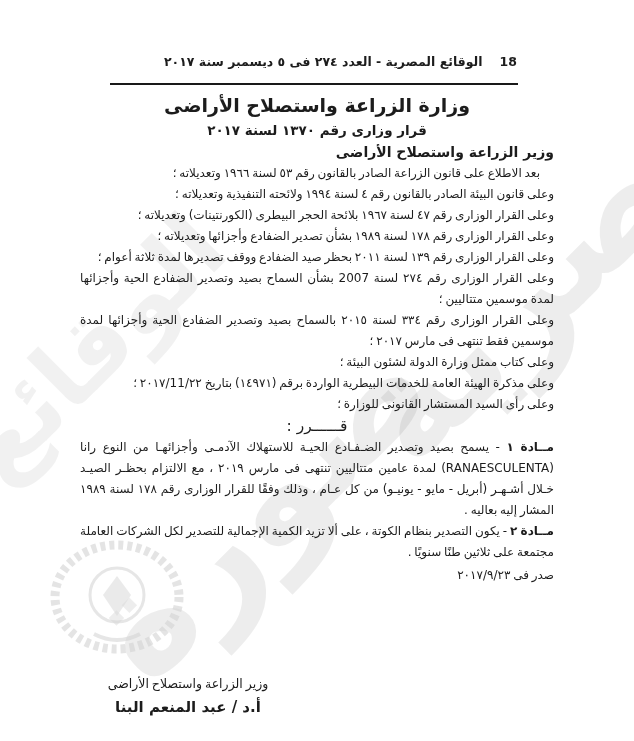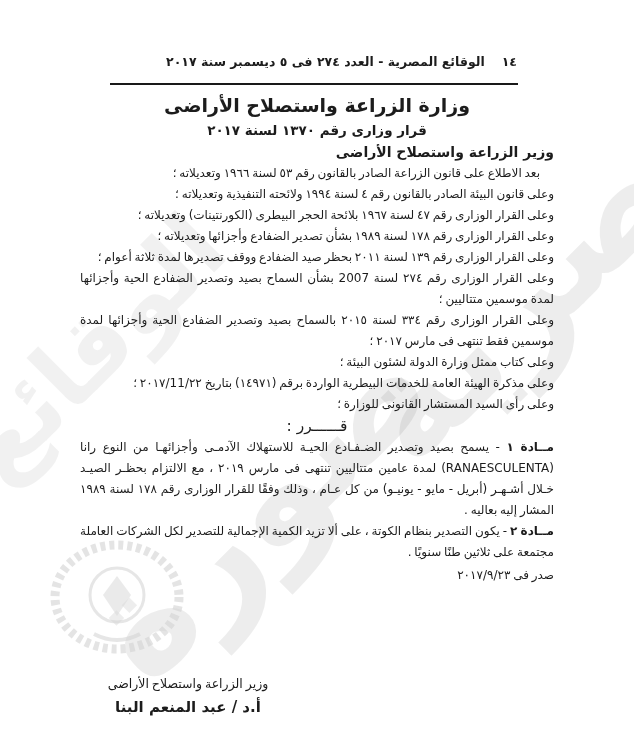--- a/index.html
+++ b/index.html
@@ -75,21 +75,21 @@
     <span class="wm wm-c">الوقائع</span>
     <svg class="wm-emblem" width="150" height="118" viewBox="0 0 150 118">
       <ellipse cx="75" cy="59" rx="62" ry="52" fill="none" stroke="#d2d2d2" stroke-width="9" stroke-dasharray="5 4" opacity="0.6"></ellipse>
       <circle cx="75" cy="57" r="27" fill="none" stroke="#d2d2d2" stroke-width="3" opacity="0.55"></circle>
       <path d="M75 38 L89 57 L75 78 L61 57 Z" fill="#d8d8d8" opacity="0.55"></path>
       <path d="M52 96 Q75 108 98 96" fill="none" stroke="#d2d2d2" stroke-width="4" opacity="0.55"></path>
     </svg>
   </div>
 
   <header class="masthead">
-    <span class="page-number">١٤</span>
+    <span class="page-number">18</span>
     <span class="issue-info">الوقائع المصرية - العدد ٢٧٤ فى ٥ ديسمبر سنة ٢٠١٧</span>
   </header>
   <div class="masthead-rule"></div>
 
   <main class="content">
     <h1 class="ministry-title">وزارة الزراعة واستصلاح الأراضى</h1>
     <h2 class="decree-number-title">قرار وزارى رقم ١٣٧٠ لسنة ٢٠١٧</h2>
     <h3 class="minister-heading">وزير الزراعة واستصلاح الأراضى</h3>
 
     <p class="bodytext pre first">بعد الاطلاع على قانون الزراعة الصادر بالقانون رقم ٥٣ لسنة ١٩٦٦ وتعديلاته ؛</p>

